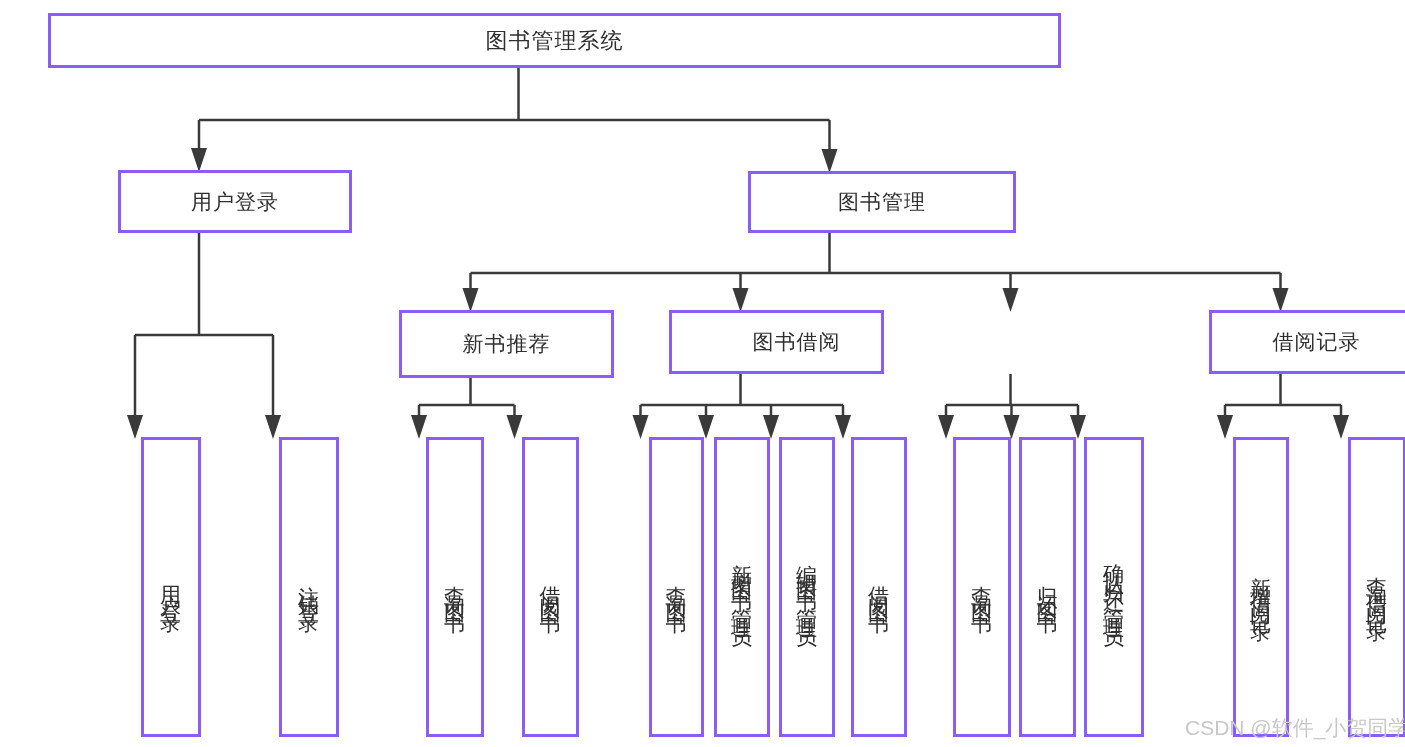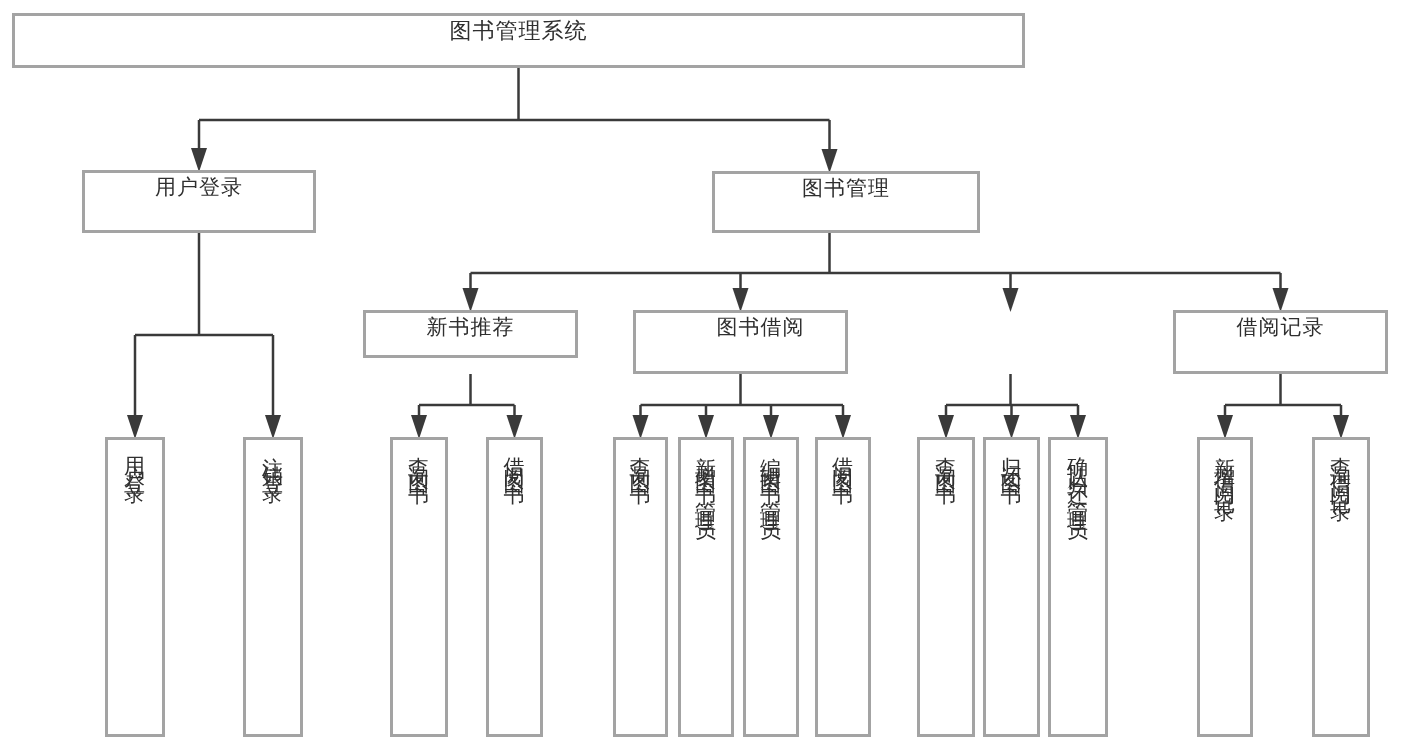--- a/index.html
+++ b/index.html
@@ -20,29 +20,30 @@
     left: 0;
     top: 0;
     width: 1405px;
     height: 747px;
     pointer-events: none;
   }
   .node {
     position: absolute;
     box-sizing: border-box;
     background: #ffffff;
-    border: 3px solid #a3a3a3;
+    border: 3px solid #8b5cf6;
     display: flex;
-    align-items: flex-start;
+    align-items: center;
     justify-content: center;
     color: #2f2f2f;
     font-size: 21px;
     letter-spacing: 1px;
     text-align: center;
     z-index: 2;
+    margin-left: 36px;
   }
   .node.root-node {
     font-size: 22px;
   }
   .node .label-h {
     white-space: nowrap;
   }
   .node .label-v {
     writing-mode: vertical-rl;
     text-orientation: mixed;
@@ -114,36 +115,37 @@
       <line x1="1280.5" y1="273" x2="1280.5" y2="292" stroke="#3a3a3a" stroke-width="2.5"></line>
       <polygon points="1272.5,288 1288.5,288 1280.5,312" fill="#3a3a3a"></polygon>
       <line x1="1280.5" y1="374" x2="1280.5" y2="405" stroke="#3a3a3a" stroke-width="2.5"></line>
       <line x1="1225" y1="405" x2="1341" y2="405" stroke="#3a3a3a" stroke-width="2.5"></line>
       <line x1="1225" y1="405" x2="1225" y2="419" stroke="#3a3a3a" stroke-width="2.5"></line>
       <polygon points="1217,415 1233,415 1225,439" fill="#3a3a3a"></polygon>
       <line x1="1341" y1="405" x2="1341" y2="419" stroke="#3a3a3a" stroke-width="2.5"></line>
       <polygon points="1333,415 1349,415 1341,439" fill="#3a3a3a"></polygon>
     </svg>
 
+  <div id="watermark">CSDN @软件_小贺同学</div>
 <div class="node root-node" style="left: 12px; top: 13px; width: 1013px; height: 55px;">
       <span class="label-h">图书管理系统</span>
     </div>
     <div class="node" style="left: 82px; top: 170px; width: 234px; height: 63px;">
       <span class="label-h">用户登录</span>
     </div>
     <div class="node" style="left: 105px; top: 437px; width: 60px; height: 300px;">
       <span class="label-v">用户登录</span>
     </div>
     <div class="node" style="left: 243px; top: 437px; width: 60px; height: 300px;">
       <span class="label-v">注销登录</span>
     </div>
     <div class="node" style="left: 712px; top: 171px; width: 268px; height: 62px;">
       <span class="label-h">图书管理</span>
     </div>
-    <div class="node" style="left: 363px; top: 310px; width: 215px; height: 48px;">
+    <div class="node" style="left: 363px; top: 310px; width: 215px; height: 68px;">
       <span class="label-h">新书推荐</span>
     </div>
     <div class="node" style="left: 390px; top: 437px; width: 58px; height: 300px;">
       <span class="label-v">查询图书</span>
     </div>
     <div class="node" style="left: 486px; top: 437px; width: 57px; height: 300px;">
       <span class="label-v">借阅图书</span>
     </div>
     <div class="node" style="left: 633px; top: 310px; width: 215px; height: 64px; padding-left: 40px;">
       <span class="label-h">图书借阅</span>

